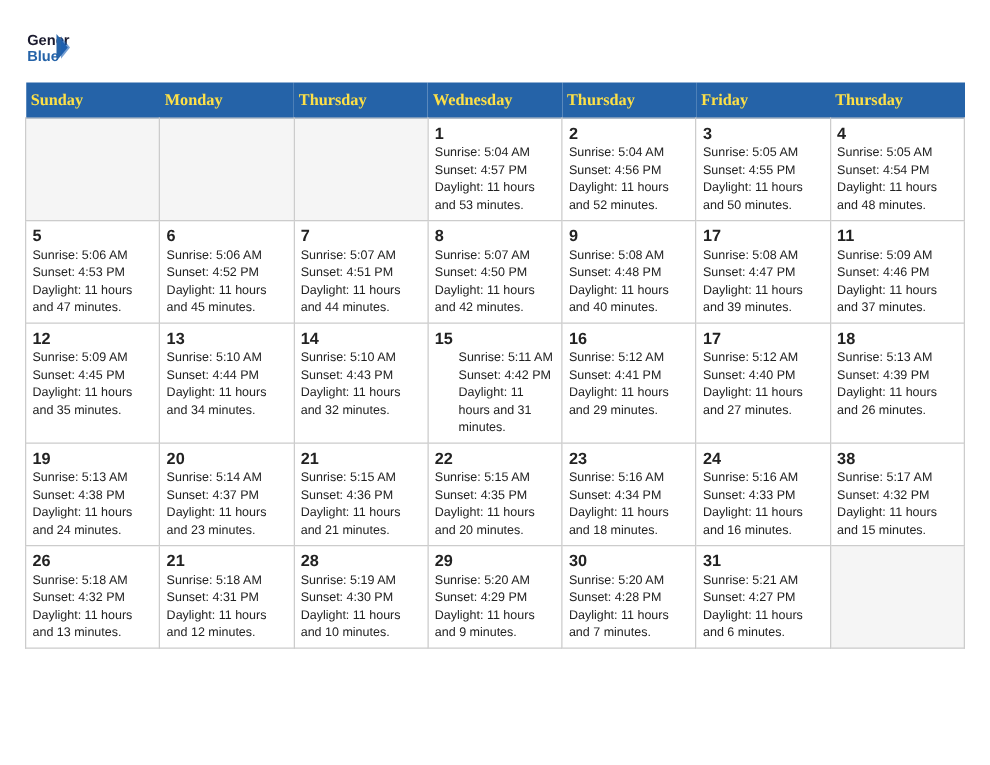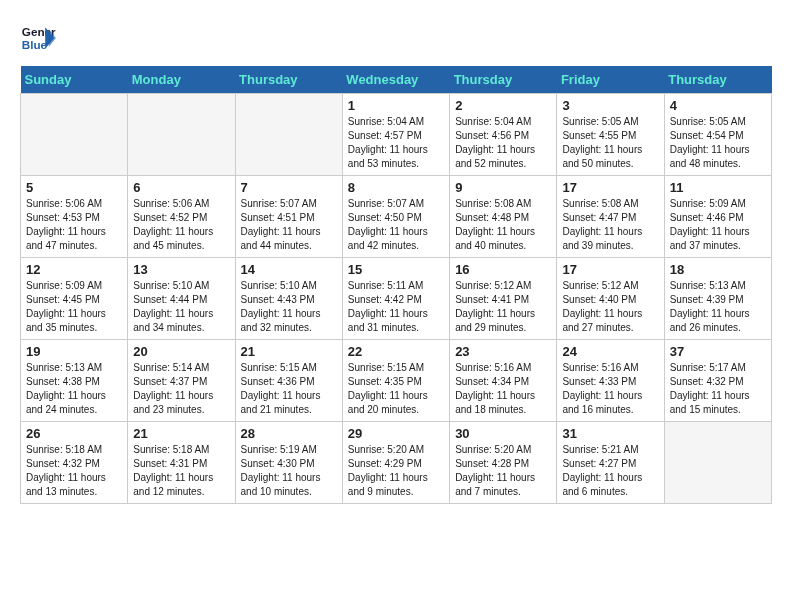--- a/index.html
+++ b/index.html
@@ -37,25 +37,26 @@
       font-size: 16px;
       color: #444;
     }
     table {
       width: 100%;
       border-collapse: collapse;
       table-layout: fixed;
     }
     th {
       background-color: #2563a8;
-      color: #5eead4;
+      color: #fde047;
       padding: 6px 4px;
       font-size: 13px;
       font-weight: bold;
       text-align: left;
+      font-family: Liberation Serif, serif;
     }
     td {
       border: 1px solid #ccc;
       vertical-align: top;
       padding: 4px 5px;
       font-size: 10px;
       color: #222;
       height: 80px;
     }
     td.empty {
@@ -189,21 +190,21 @@
 Daylight: 11 hours and 34 minutes.</div>
         </td>
         <td>
           <div class="day-num">14</div>
           <div class="cell-text" style="white-space: pre-line;">Sunrise: 5:10 AM
 Sunset: 4:43 PM
 Daylight: 11 hours and 32 minutes.</div>
         </td>
         <td>
           <div class="day-num">15</div>
-          <div class="cell-text" style="white-space: pre-line;">Sunrise: 5:11 AM
+          <div class="cell-text" style="white-space: pre-line; margin-left: 19px;">Sunrise: 5:11 AM
 Sunset: 4:42 PM
 Daylight: 11 hours and 31 minutes.</div>
         </td>
         <td>
           <div class="day-num">16</div>
           <div class="cell-text" style="white-space: pre-line;">Sunrise: 5:12 AM
 Sunset: 4:41 PM
 Daylight: 11 hours and 29 minutes.</div>
         </td>
         <td>
@@ -250,21 +251,21 @@
 Sunset: 4:34 PM
 Daylight: 11 hours and 18 minutes.</div>
         </td>
         <td>
           <div class="day-num">24</div>
           <div class="cell-text" style="white-space: pre-line;">Sunrise: 5:16 AM
 Sunset: 4:33 PM
 Daylight: 11 hours and 16 minutes.</div>
         </td>
         <td>
-          <div class="day-num">37</div>
+          <div class="day-num">38</div>
           <div class="cell-text" style="white-space: pre-line;">Sunrise: 5:17 AM
 Sunset: 4:32 PM
 Daylight: 11 hours and 15 minutes.</div>
         </td>
       </tr>
       <tr>
         <td>
           <div class="day-num">26</div>
           <div class="cell-text" style="white-space: pre-line;">Sunrise: 5:18 AM
 Sunset: 4:32 PM

